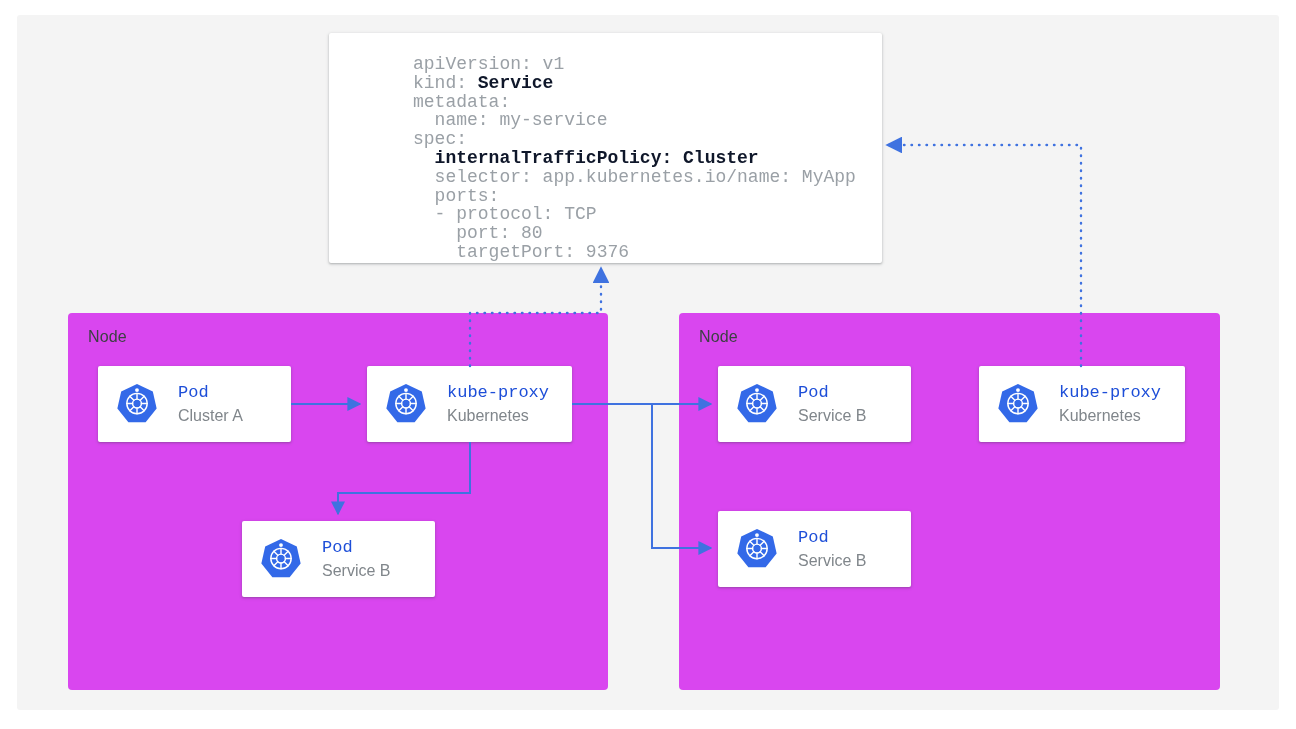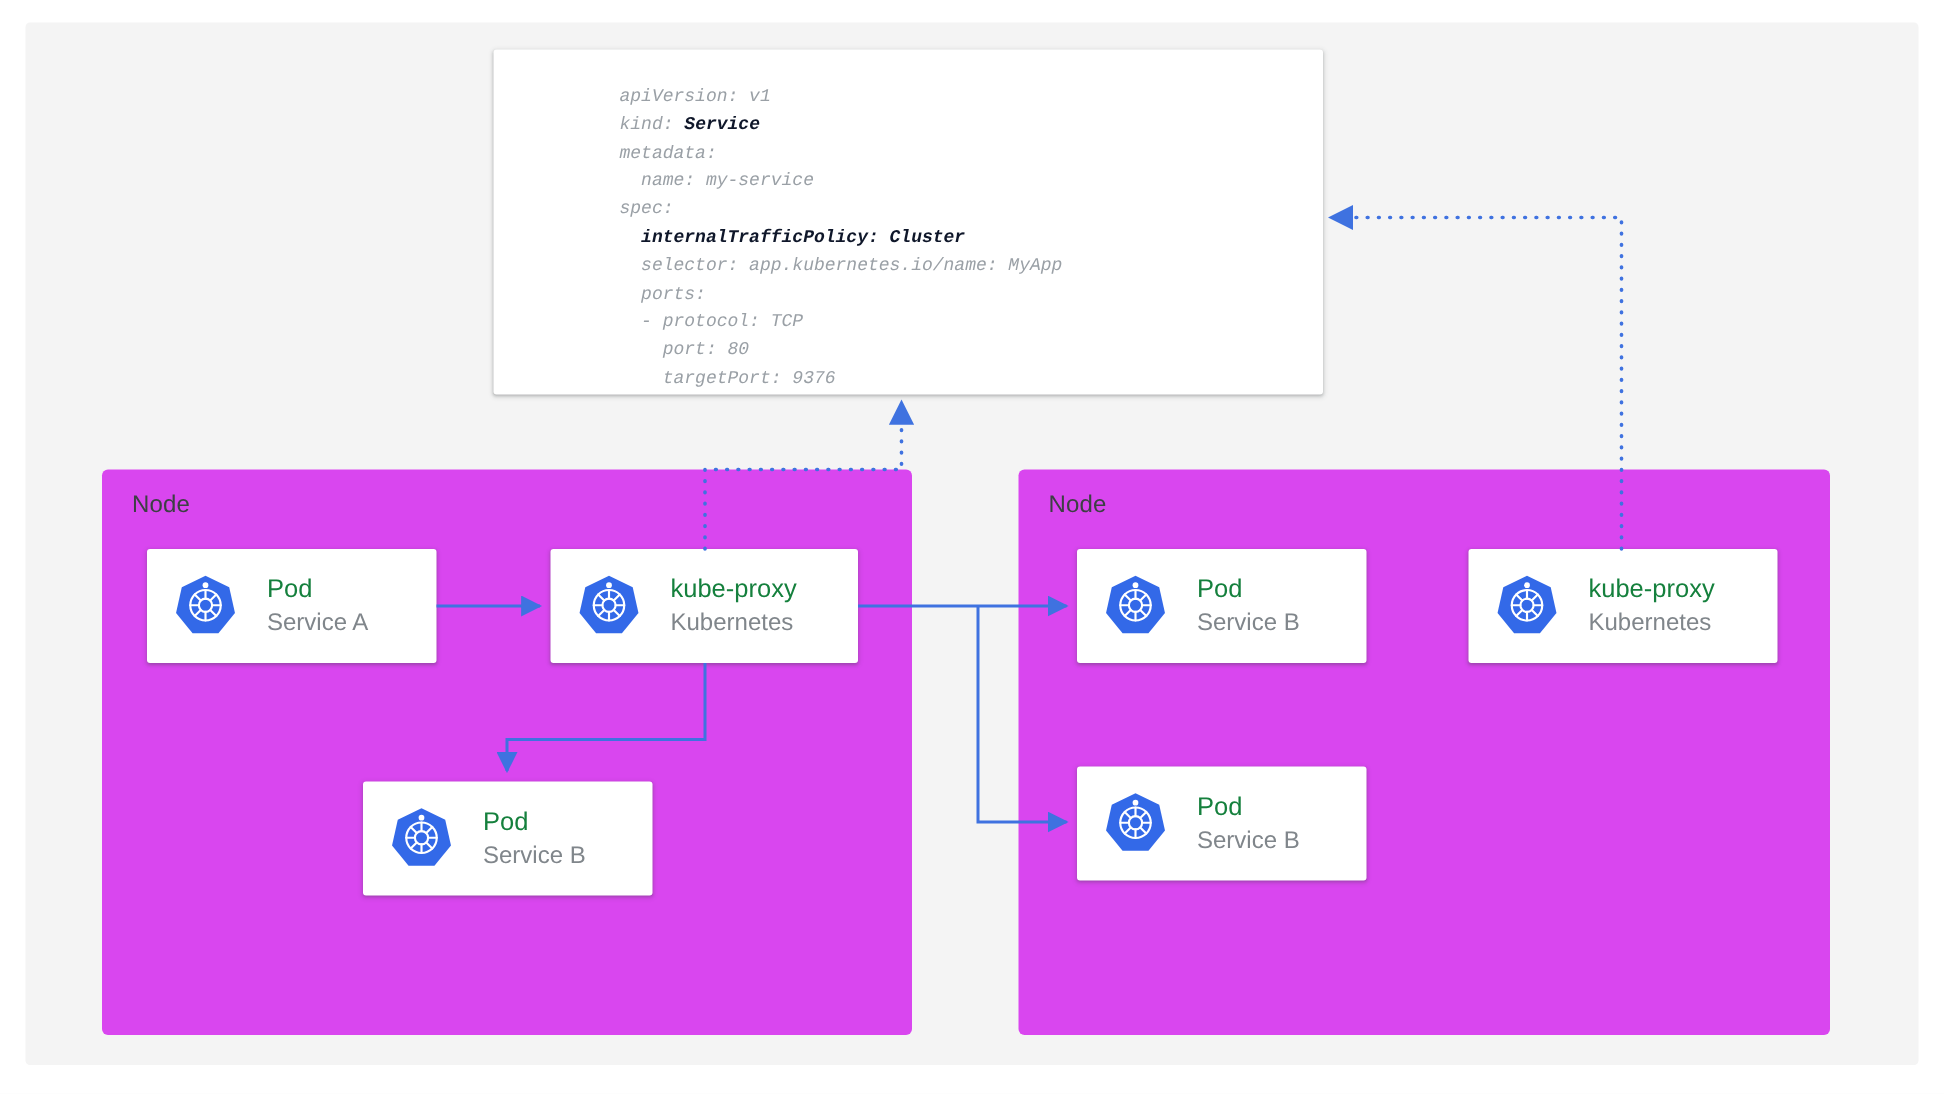--- a/index.html
+++ b/index.html
@@ -70,22 +70,23 @@
 
   .card .card-text {
     margin-left: 18px;
     display: flex;
     flex-direction: column;
     justify-content: center;
     line-height: 1.25;
   }
   .card .card-title {
     font-size: 17px;
-    color: #15803d;
+    color: #1d4ed8;
     white-space: nowrap;
+    font-family: Liberation Mono, monospace;
   }
   .card .card-sub {
     font-size: 16px;
     color: #80868b;
     white-space: nowrap;
     margin-top: 2px;
   }
 
   
   #card-pod-a        { left: 98px;  top: 366px; width: 193px; height: 76px; }
@@ -102,22 +103,21 @@
     top: 33px;
     width: 553px;
     height: 230px;
     background: #ffffff;
     border-radius: 2px;
     box-shadow: 0 1px 2px rgba(60,64,67,.28), 0 1px 3px 1px rgba(60,64,67,.10);
     padding: 22px 0 0 84px;
   }
   #yaml-code {
     font-family: "Liberation Mono", monospace;
-    font-style: italic;
-    font-size: 12px;
+    font-size: 18px;
     line-height: 18.8px;
     color: #9aa0a6;
     white-space: pre;
   }
   #yaml-code .bold {
     font-weight: bold;
     color: #0f172a;
   }
 </style>
 </head>
@@ -153,21 +153,21 @@
           <line x1="16.5" y1="16" x2="20.7" y2="20.2"></line>
           <line x1="27.3" y1="26.8" x2="31.5" y2="31"></line>
           <line x1="31.5" y1="16" x2="27.3" y2="20.2"></line>
           <line x1="20.7" y1="26.8" x2="16.5" y2="31"></line>
         </g>
         <circle cx="24" cy="9.5" r="2" fill="#ffffff"></circle>
       </svg>
     </span>
     <span class="card-text">
       <span class="card-title">Pod</span>
-      <span class="card-sub">Service A</span>
+      <span class="card-sub">Cluster A</span>
     </span>
   </div>
 
   <div class="card" id="card-kube-proxy-l" style="left:350px; top:351px;">
     <span class="k8s-logo">
       <svg viewBox="0 0 48 48" width="46" height="46">
         <polygon points="24,3 40.5,11 44.5,28.8 33,43 15,43 3.5,28.8 7.5,11" fill="#3369e8"></polygon>
         <g fill="none" stroke="#ffffff" stroke-width="1.5">
           <circle cx="24" cy="23.5" r="4.6"></circle>
           <circle cx="24" cy="23.5" r="10.6"></circle>

